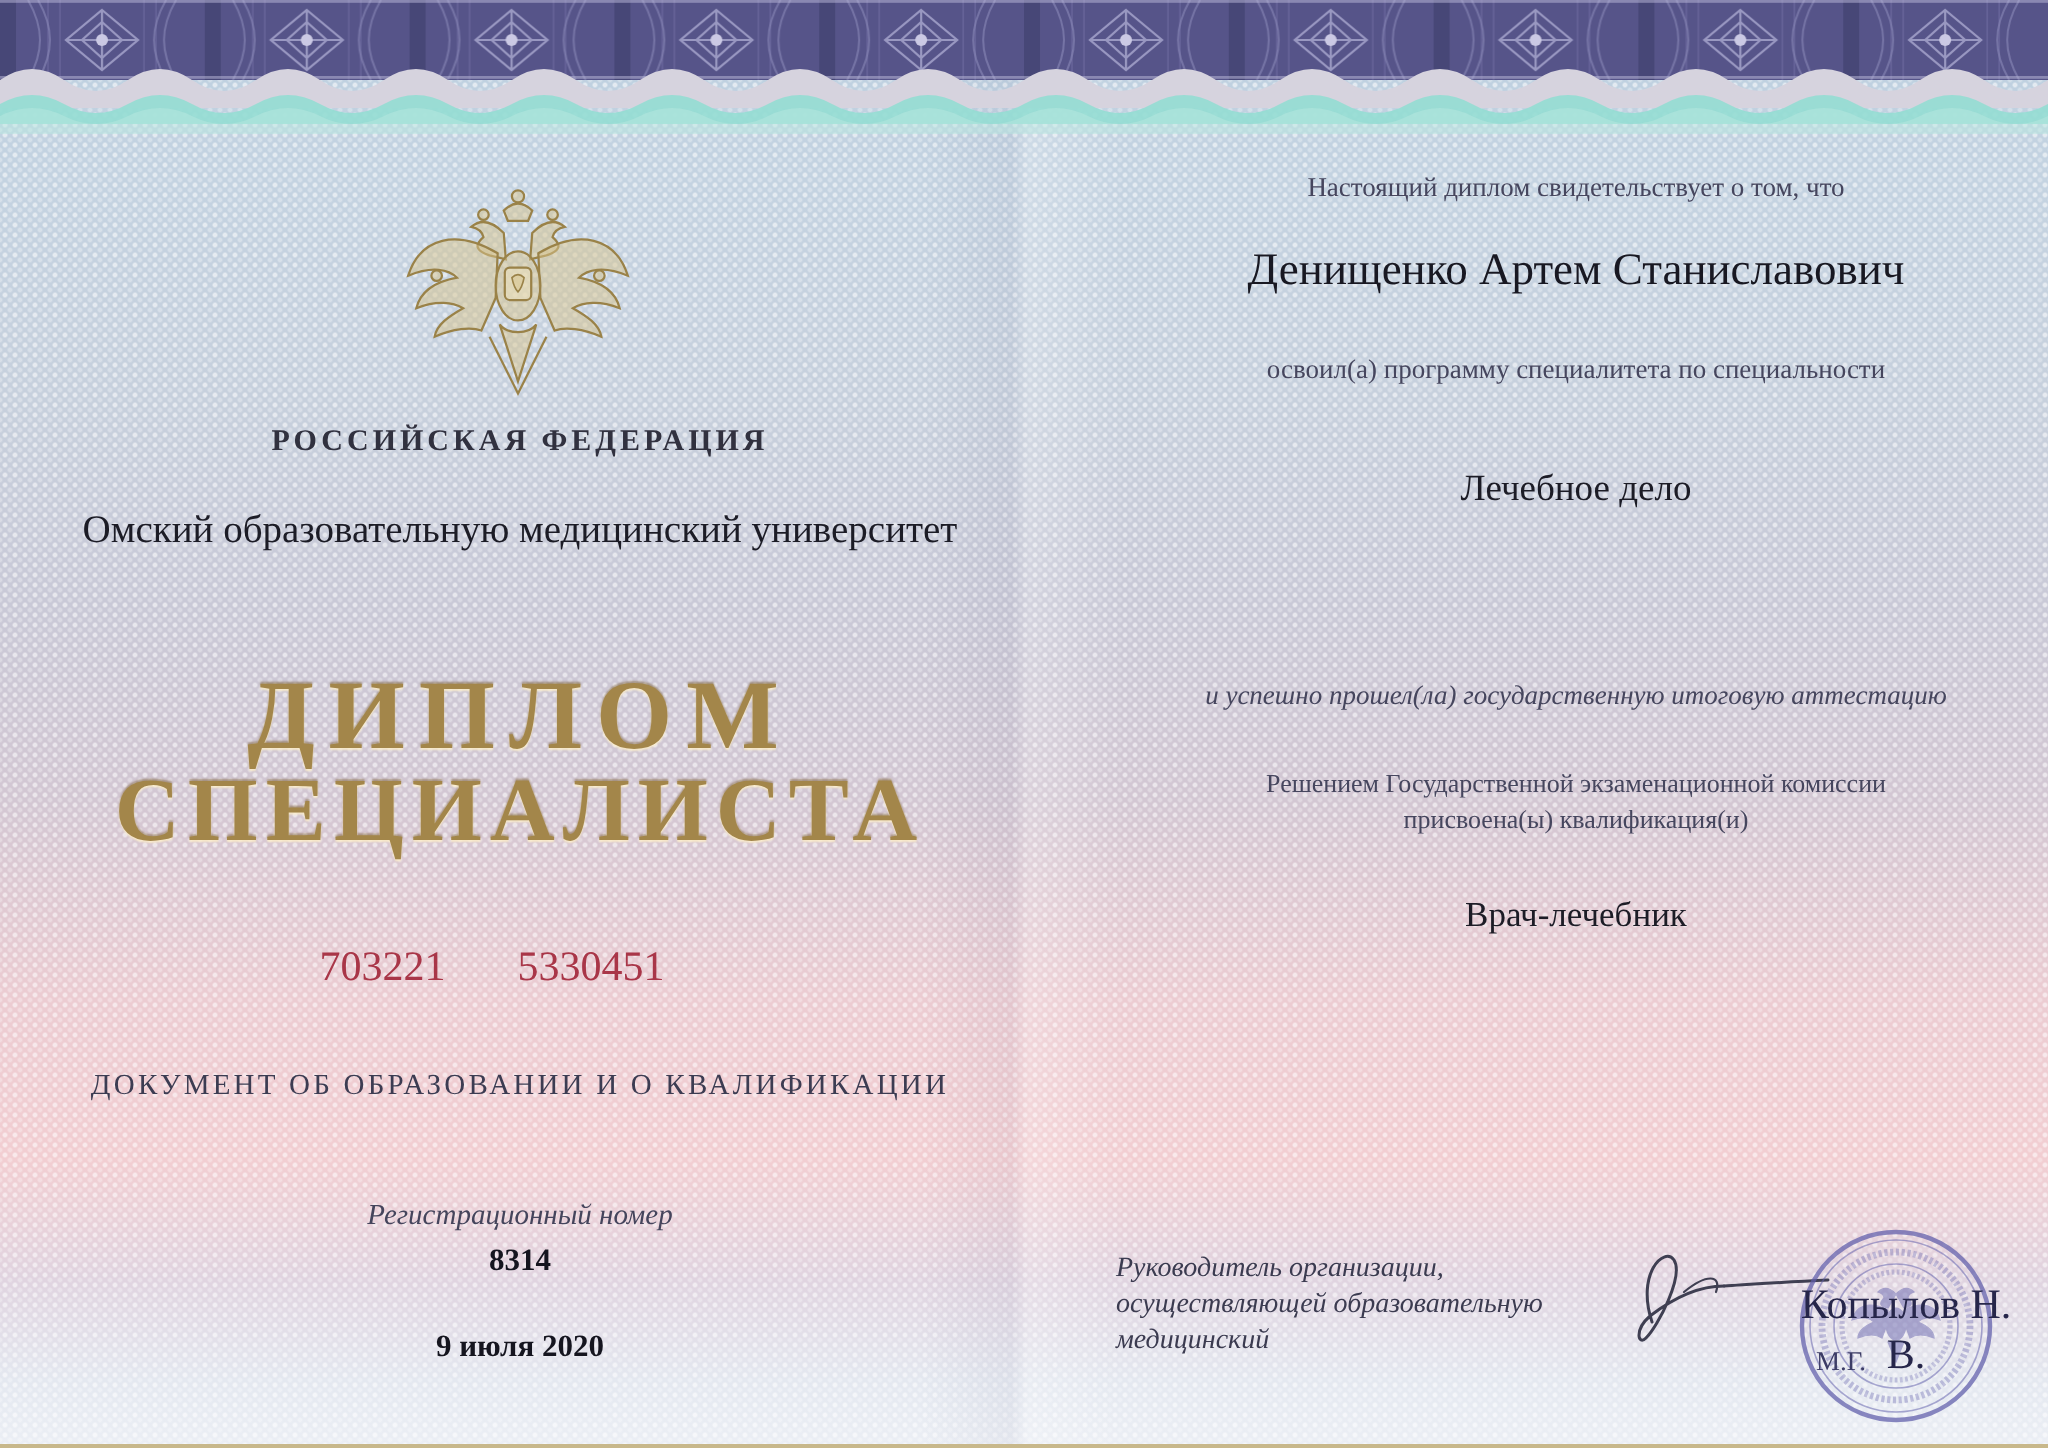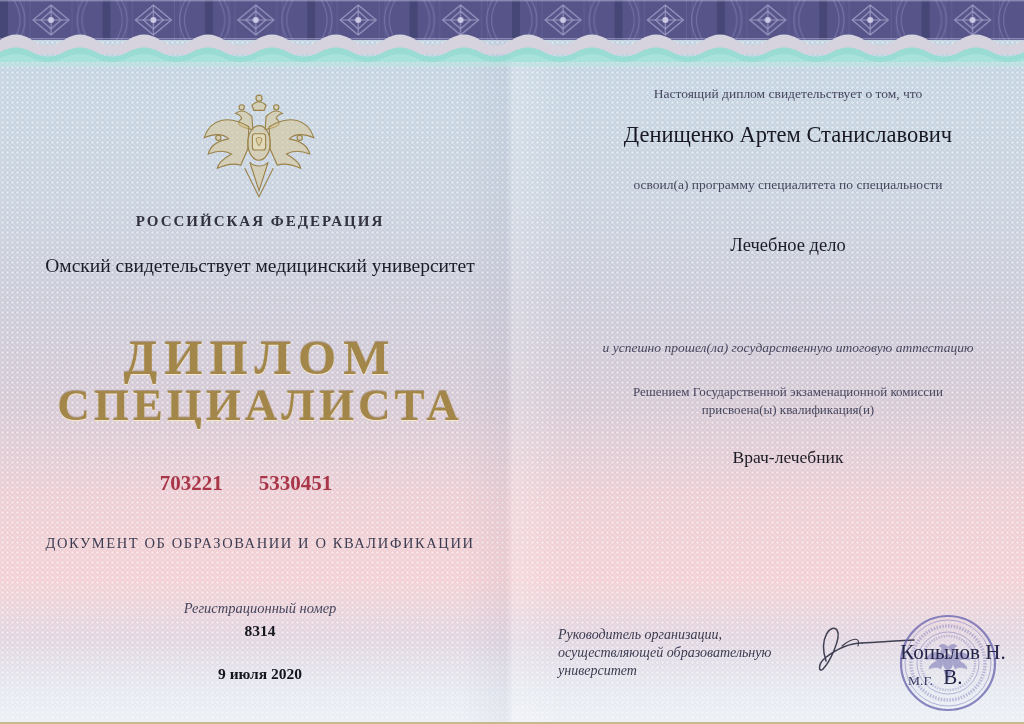--- a/index.html
+++ b/index.html
@@ -36,21 +36,21 @@
 
   .top-border{left:0;top:0;width:1024px;height:70px;z-index:2;}
   .bottom-line{left:0;bottom:0;width:1024px;height:2px;background:#c8b88b;z-index:3;}
 
   .country{top:213px;font-size:15px;letter-spacing:2px;color:#31313f;font-weight:bold;}
   .university{top:255px;font-size:19.5px;color:#1c1c26;}
   .dip1{top:333px;font-size:49px;line-height:1;letter-spacing:7px;font-weight:bold;
         color:#a3864a;text-shadow:0 1px 1px rgba(255,240,200,.8), 0 -1px 1px rgba(110,80,30,.45);}
   .dip2{top:383px;font-size:45px;line-height:1;letter-spacing:4px;font-weight:bold;
         color:#a3864a;text-shadow:0 1px 1px rgba(255,240,200,.8), 0 -1px 1px rgba(110,80,30,.45);}
-  .serial{top:471px;font-size:21px;font-weight:bold;color:#a93648;transform:translateX(-14px);}
+  .serial{top:471px;font-size:21px;font-weight:normal;color:#a93648;transform:translateX(-14px);}
   .serial .gap{display:inline-block;width:36px;}
   .doccap{top:535px;font-size:14.5px;letter-spacing:1.6px;color:#3c3c52;}
   .reglabel{top:600px;font-style:italic;font-size:14.5px;color:#45455c;}
   .regval{top:622px;font-size:15.5px;font-weight:bold;color:#15151f;}
   .datelabel{top:645px;font-style:italic;font-size:14.5px;color:#45455c;}
   .dateval{top:665px;font-size:15.5px;font-weight:bold;color:#15151f;}
 
   .intro{top:86px;font-size:13.5px;color:#46465e;}
   .holder{top:122px;font-size:22.5px;color:#181822;}
   .program{top:177px;font-size:13.5px;color:#46465e;}
@@ -117,21 +117,21 @@
       <path d="M57 46 q3 -3 6 0 q-1 5 -3 7 q-2 -2 -3 -7 z" stroke-width=".8"></path>
       <path d="M51 69 L60 97 L69 69 C65 74 55 74 51 69 Z"></path>
       <path d="M46 75 L60 103 L74 75" fill="none"></path>
       <circle cx="20" cy="45" r="2.6"></circle>
       <circle cx="100" cy="45" r="2.6"></circle>
     </g>
   </svg>
 
   <div class="abs lcol country">РОССИЙСКАЯ ФЕДЕРАЦИЯ</div>
 
-  <div class="abs lcol university">Омский свидетельствует медицинский университет</div>
+  <div class="abs lcol university">Омский образовательную медицинский университет</div>
 
   <div class="abs lcol dip1">ДИПЛОМ</div>
   <div class="abs lcol dip2">СПЕЦИАЛИСТА</div>
 
   <div class="abs lcol serial">
     <span>703221</span><span class="gap"></span><span>5330451</span>
   </div>
 
   <div class="abs lcol doccap">ДОКУМЕНТ ОБ ОБРАЗОВАНИИ И О КВАЛИФИКАЦИИ</div>
 
@@ -152,21 +152,21 @@
   <div class="abs rcol commission">
     <div>Решением Государственной экзаменационной комиссии</div>
     <div>присвоена(ы) квалификация(и)</div>
   </div>
 
   <div class="abs rcol qualification">Врач-лечебник</div>
 
   <div class="abs headlbl">
     <div>Руководитель организации,</div>
     <div>осуществляющей образовательную</div>
-    <div>университет</div>
+    <div>медицинский</div>
   </div>
 
   <svg class="abs signature" viewBox="0 0 120 62">
     <g fill="none" stroke="#3f3f52" stroke-width="1.5" stroke-linecap="round">
       <path d="M26 46 C18 22 32 8 37 15 C42 23 29 48 23 54 C19 58 17 50 25 43 C38 33 50 28 62 28"></path>
       <path d="M62 28 C78 27 92 26 114 25"></path>
       <path d="M42 31 C53 22 61 22 58 31" stroke-width="1.1"></path>
     </g>
   </svg>
 

